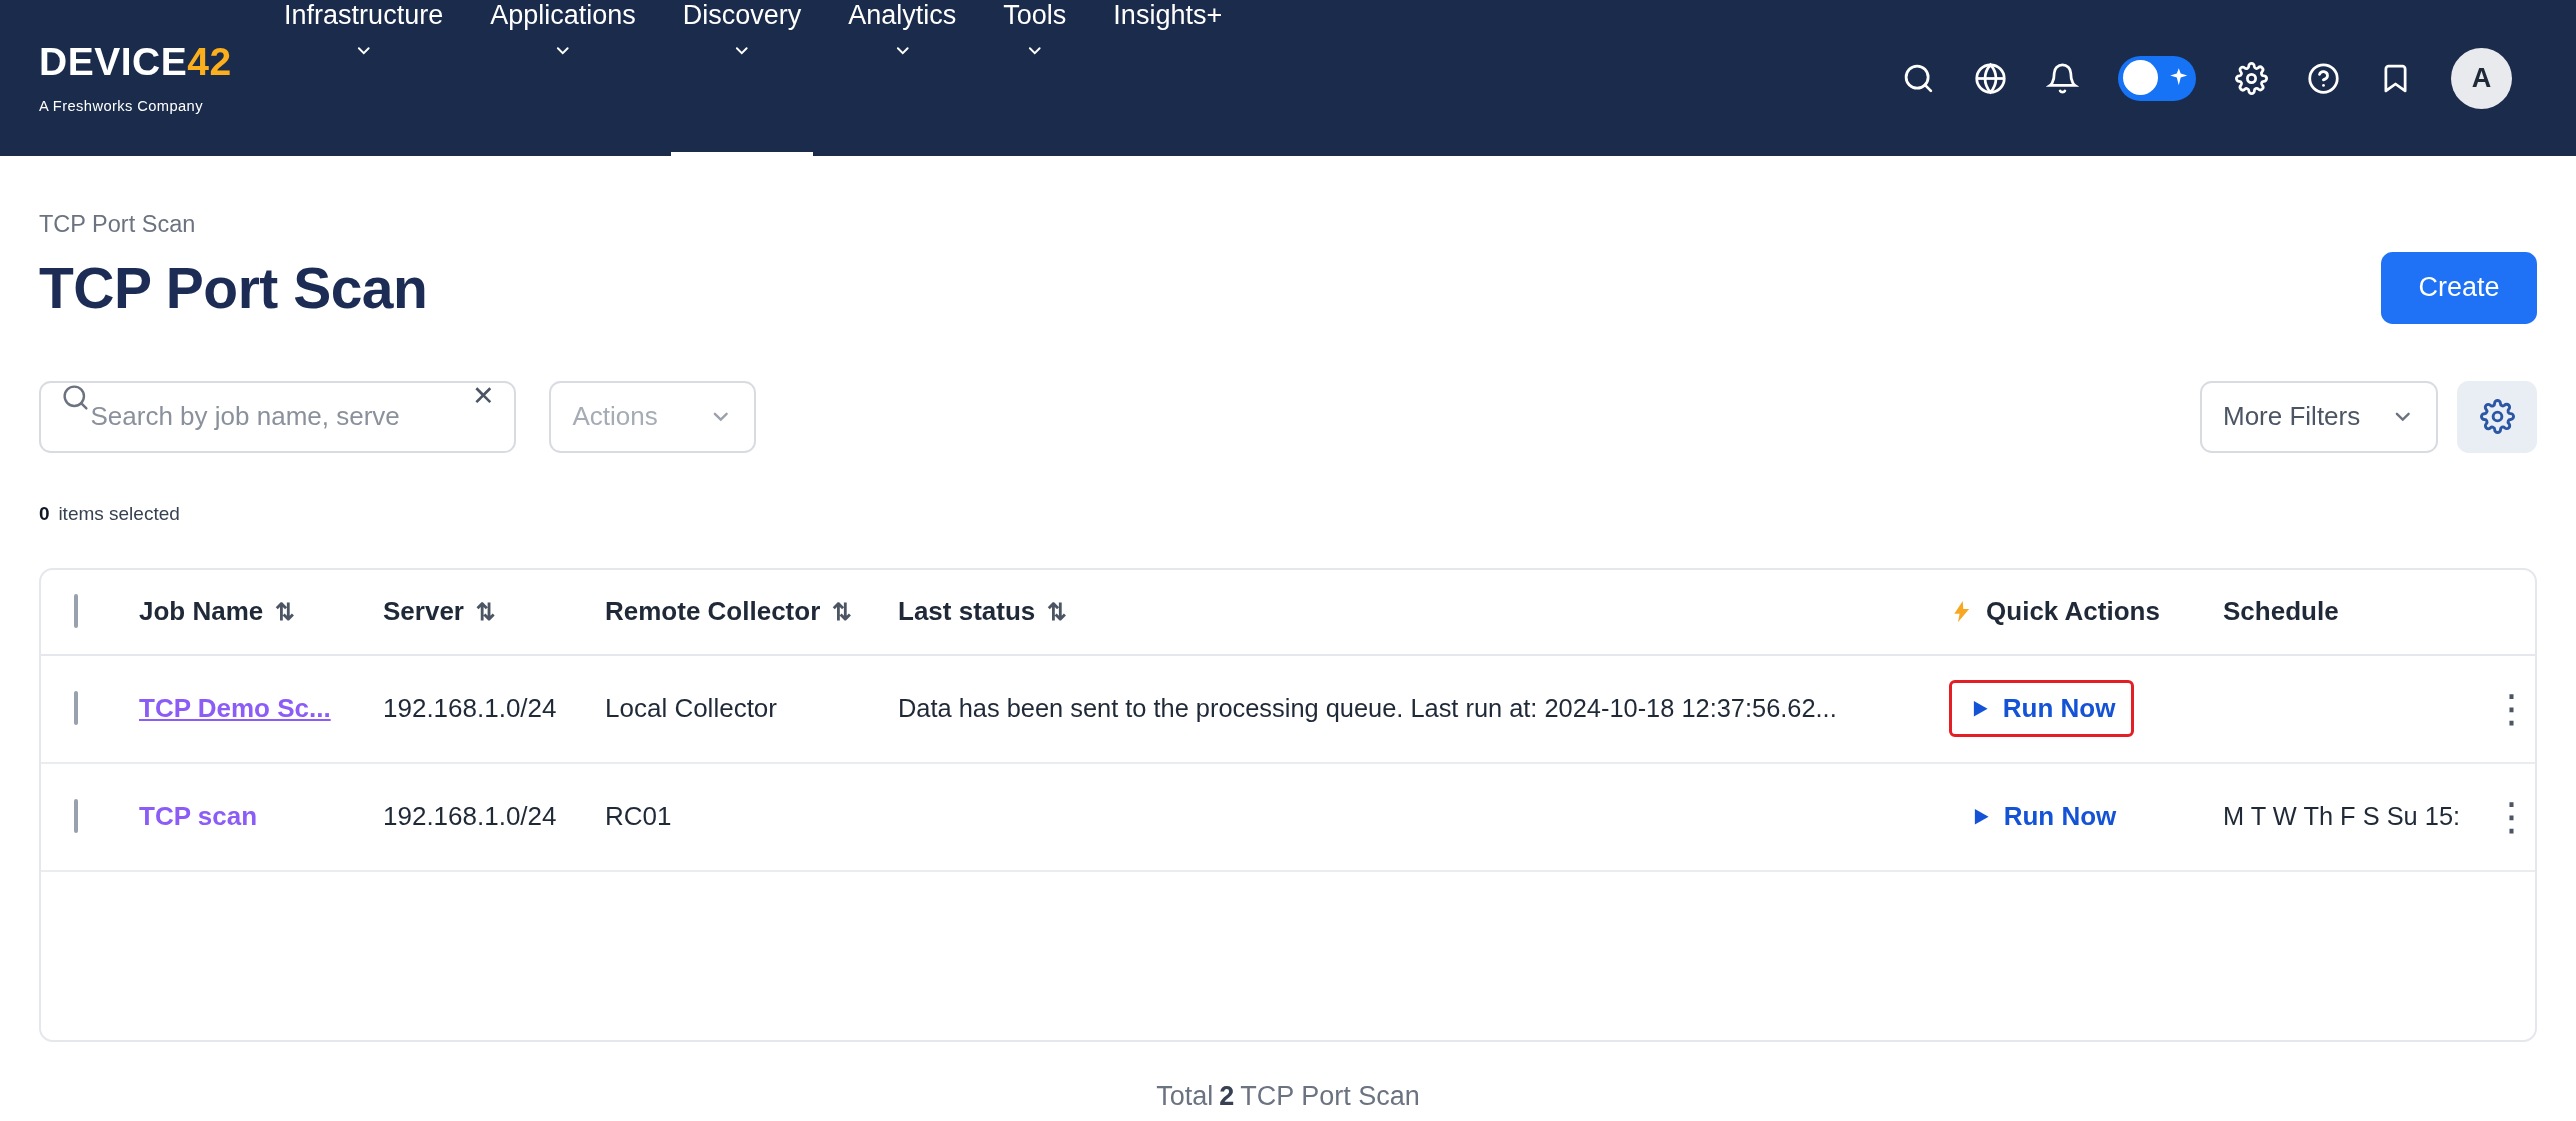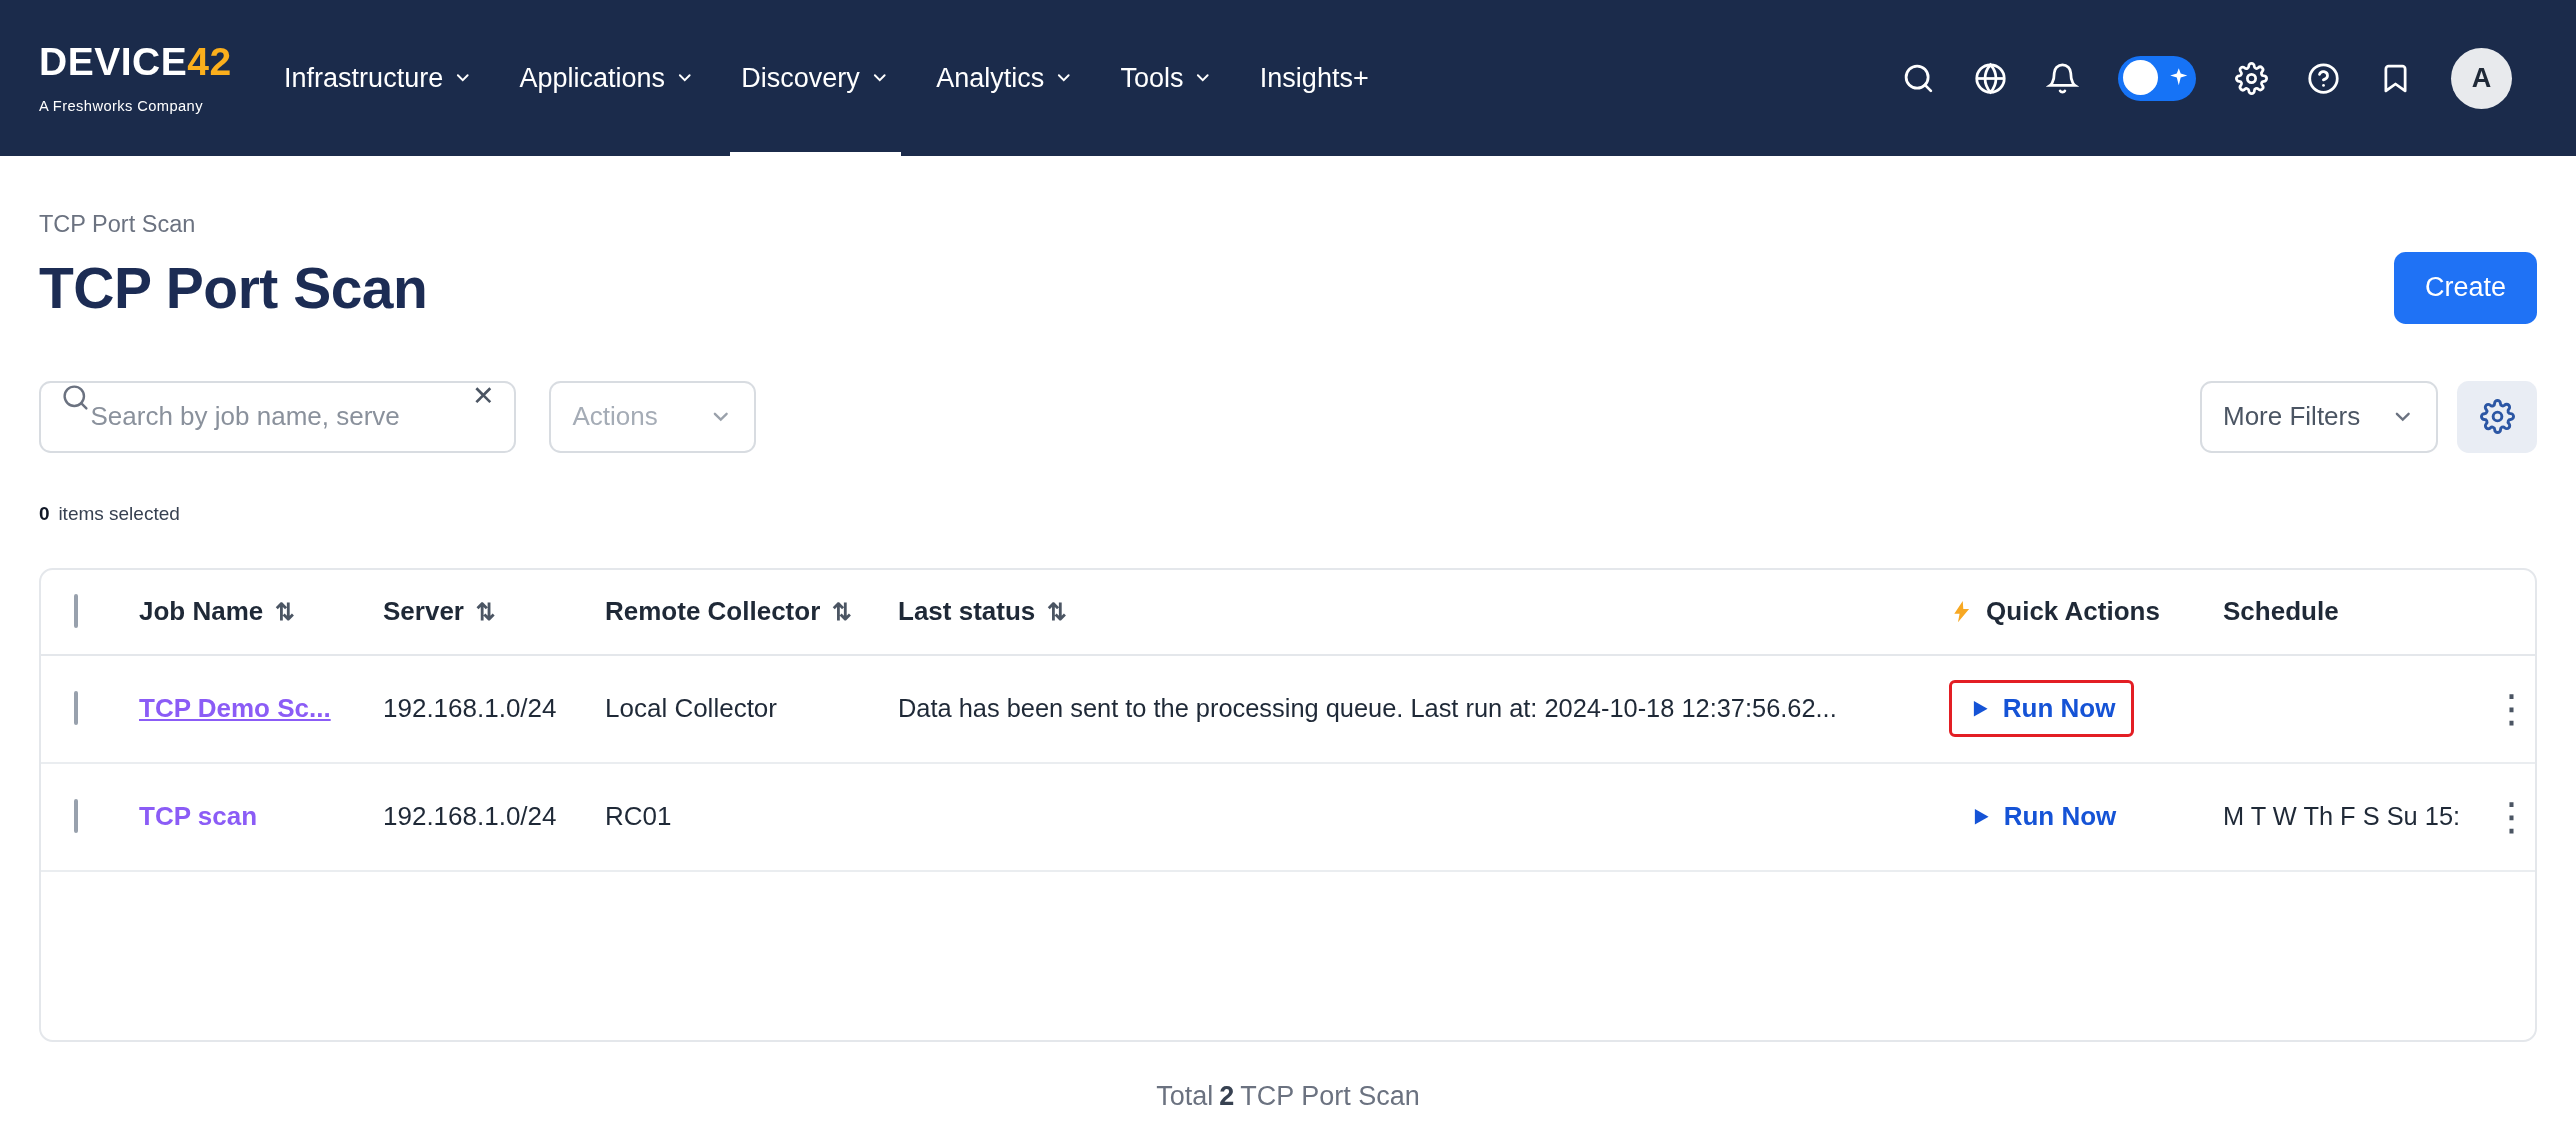--- a/index.html
+++ b/index.html
@@ -8,37 +8,37 @@
 
   
   .navbar { height:156px; background:#1B2B4B; display:flex; align-items:stretch;
     padding:0 64px 0 39px; }
   .brand { align-self:center; cursor:pointer; }
   .brand-name { font-size:39px; font-weight:800; color:#fff; letter-spacing:0.5px; line-height:1; }
   .brand-name .accent { color:#FBAF1C; }
   .brand-tagline { font-size:14.7px; color:#fff; margin-top:17px; letter-spacing:0.4px; }
   .nav-menu { display:flex; margin-left:29px; align-items:stretch; }
   .nav-item { position:relative; display:flex; align-items:center; gap:9.8px; color:#fff;
-    font-size:27px; font-weight:500; padding:0 23.5px; cursor:pointer; white-space:nowrap; }
+    font-size:27px; font-weight:500; padding:0 23.5px; cursor:pointer; white-space:nowrap;flex-direction:column; }
   .nav-item.active::after { content:""; position:absolute; left:11.7px; right:11.7px; bottom:0;
     height:3.9px; background:#fff; }
   .nav-icons { margin-left:auto; display:flex; align-items:center; gap:39px; }
   .icon-btn { display:flex; align-items:center; cursor:pointer; }
   .toggle { width:78px; height:45px; border-radius:22.5px; background:#1673F6; position:relative; cursor:pointer; }
   .toggle-knob { position:absolute; left:4.9px; top:4.9px; width:35px; height:35px; border-radius:50%; background:#fff; }
   .toggle-star { position:absolute; right:7.8px; top:11.7px; display:flex; }
   .avatar { width:61px; height:61px; border-radius:50%; background:#E8EAED; color:#1F2937;
     font-weight:700; font-size:27px; display:flex; align-items:center; justify-content:center; cursor:pointer; }
 
   
   main { padding:0 39px; }
   .breadcrumb { margin-top:55px; font-size:23.5px; color:#6B7280; cursor:pointer; }
   .title-row { display:flex; align-items:center; justify-content:space-between; margin-top:13.7px; }
   h1 { font-size:57px; font-weight:800; color:#1C2C54; letter-spacing:-0.5px; }
-  .create-btn { width:143px; height:72px; background:#1F72F5; color:#fff; border:none;
+  .create-btn { width:156px; height:72px; background:#1F72F5; color:#fff; border:none;
     border-radius:11.7px; font-size:27px; font-weight:500; cursor:pointer; font-family:inherit; }
 
   .toolbar { display:flex; align-items:center; margin-top:57px; }
   .search-box { width:477px; height:72px; border:2px solid #D8DCE1; border-radius:11.7px;
     display:flex; padding:0 19.5px; gap:1px; background:#fff; }
   .search-box input { border:none; outline:none; flex:1; min-width:0; font-size:26px;
     color:#374151; font-family:inherit; background:transparent; }
   .search-box input::placeholder { color:#8A919C; }
   .clear-x { font-size:27px; color:#4B5563; cursor:pointer; line-height:1; }
   .dropdown { height:72px; border:2px solid #D8DCE1; border-radius:11.7px; display:flex;

